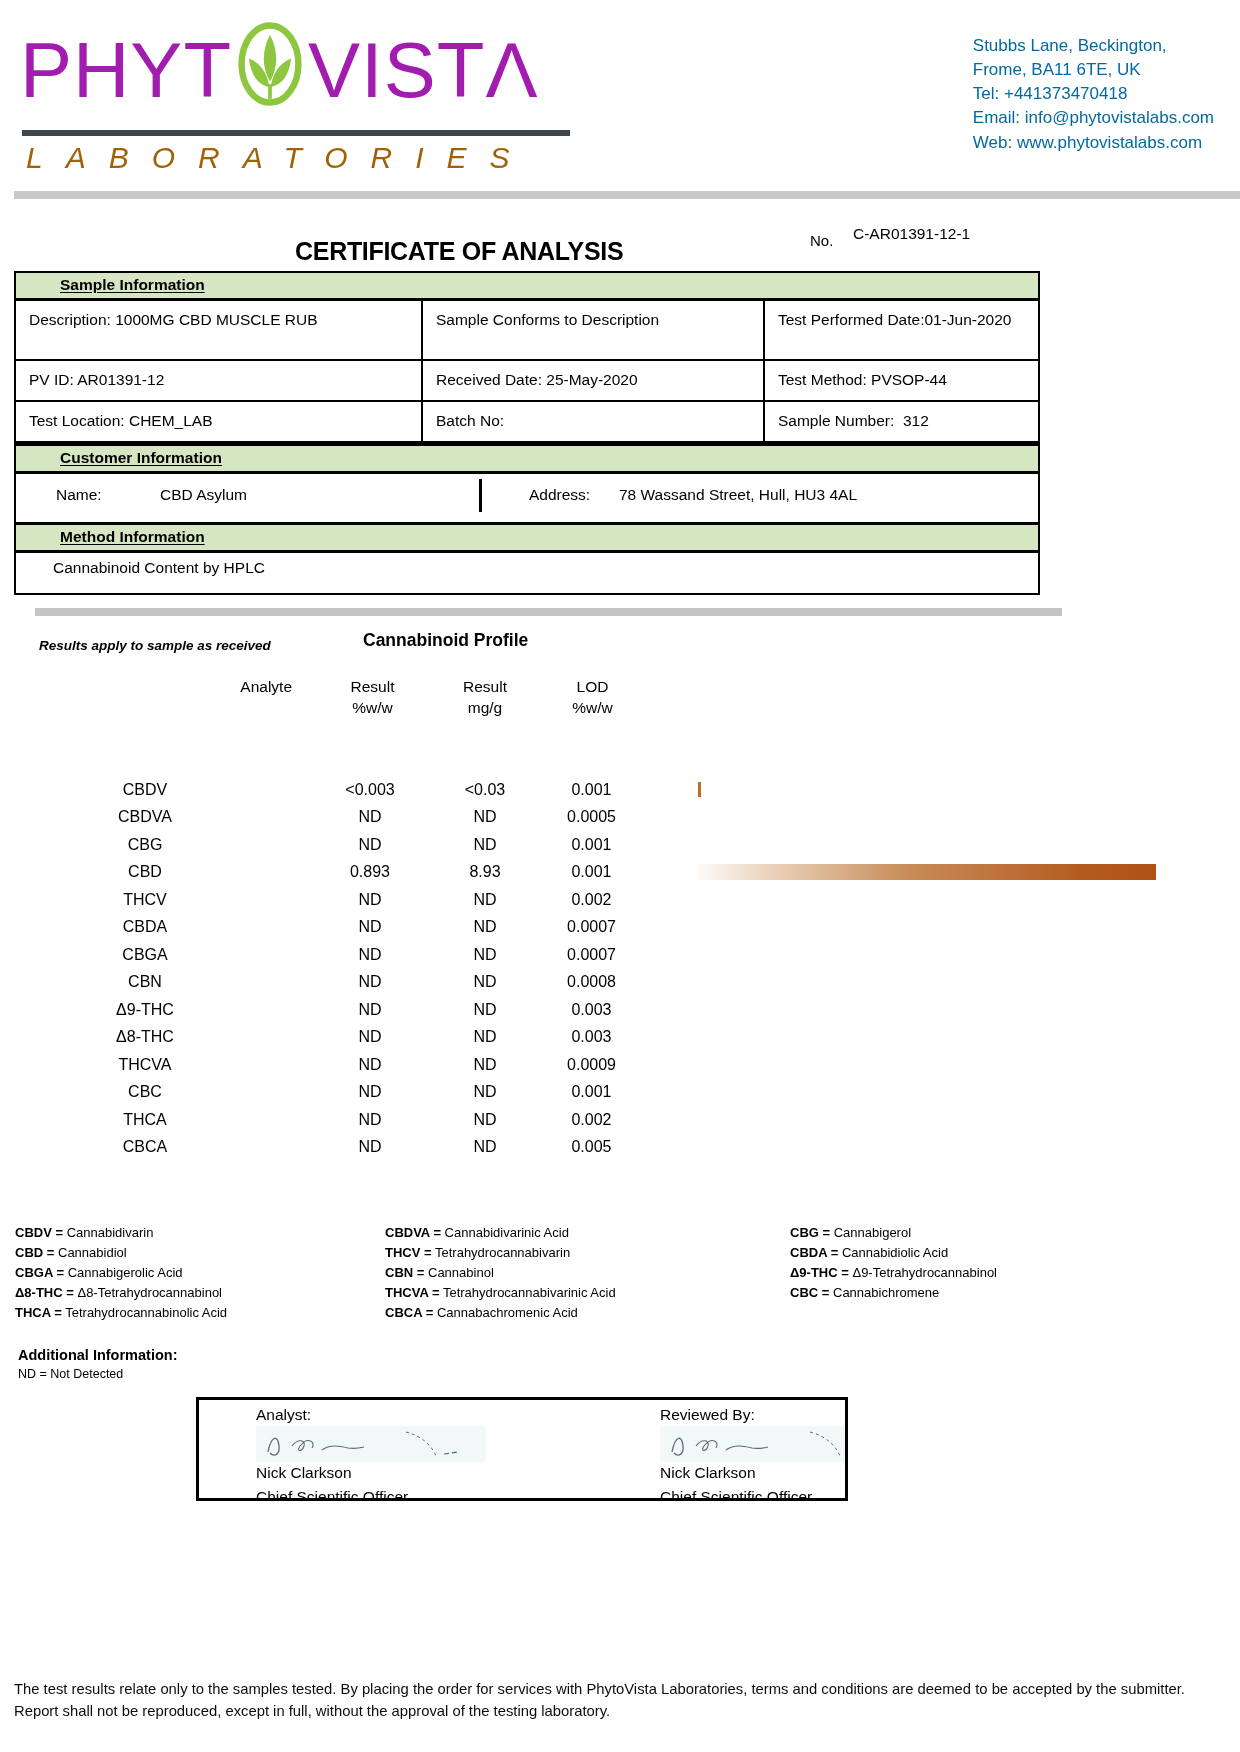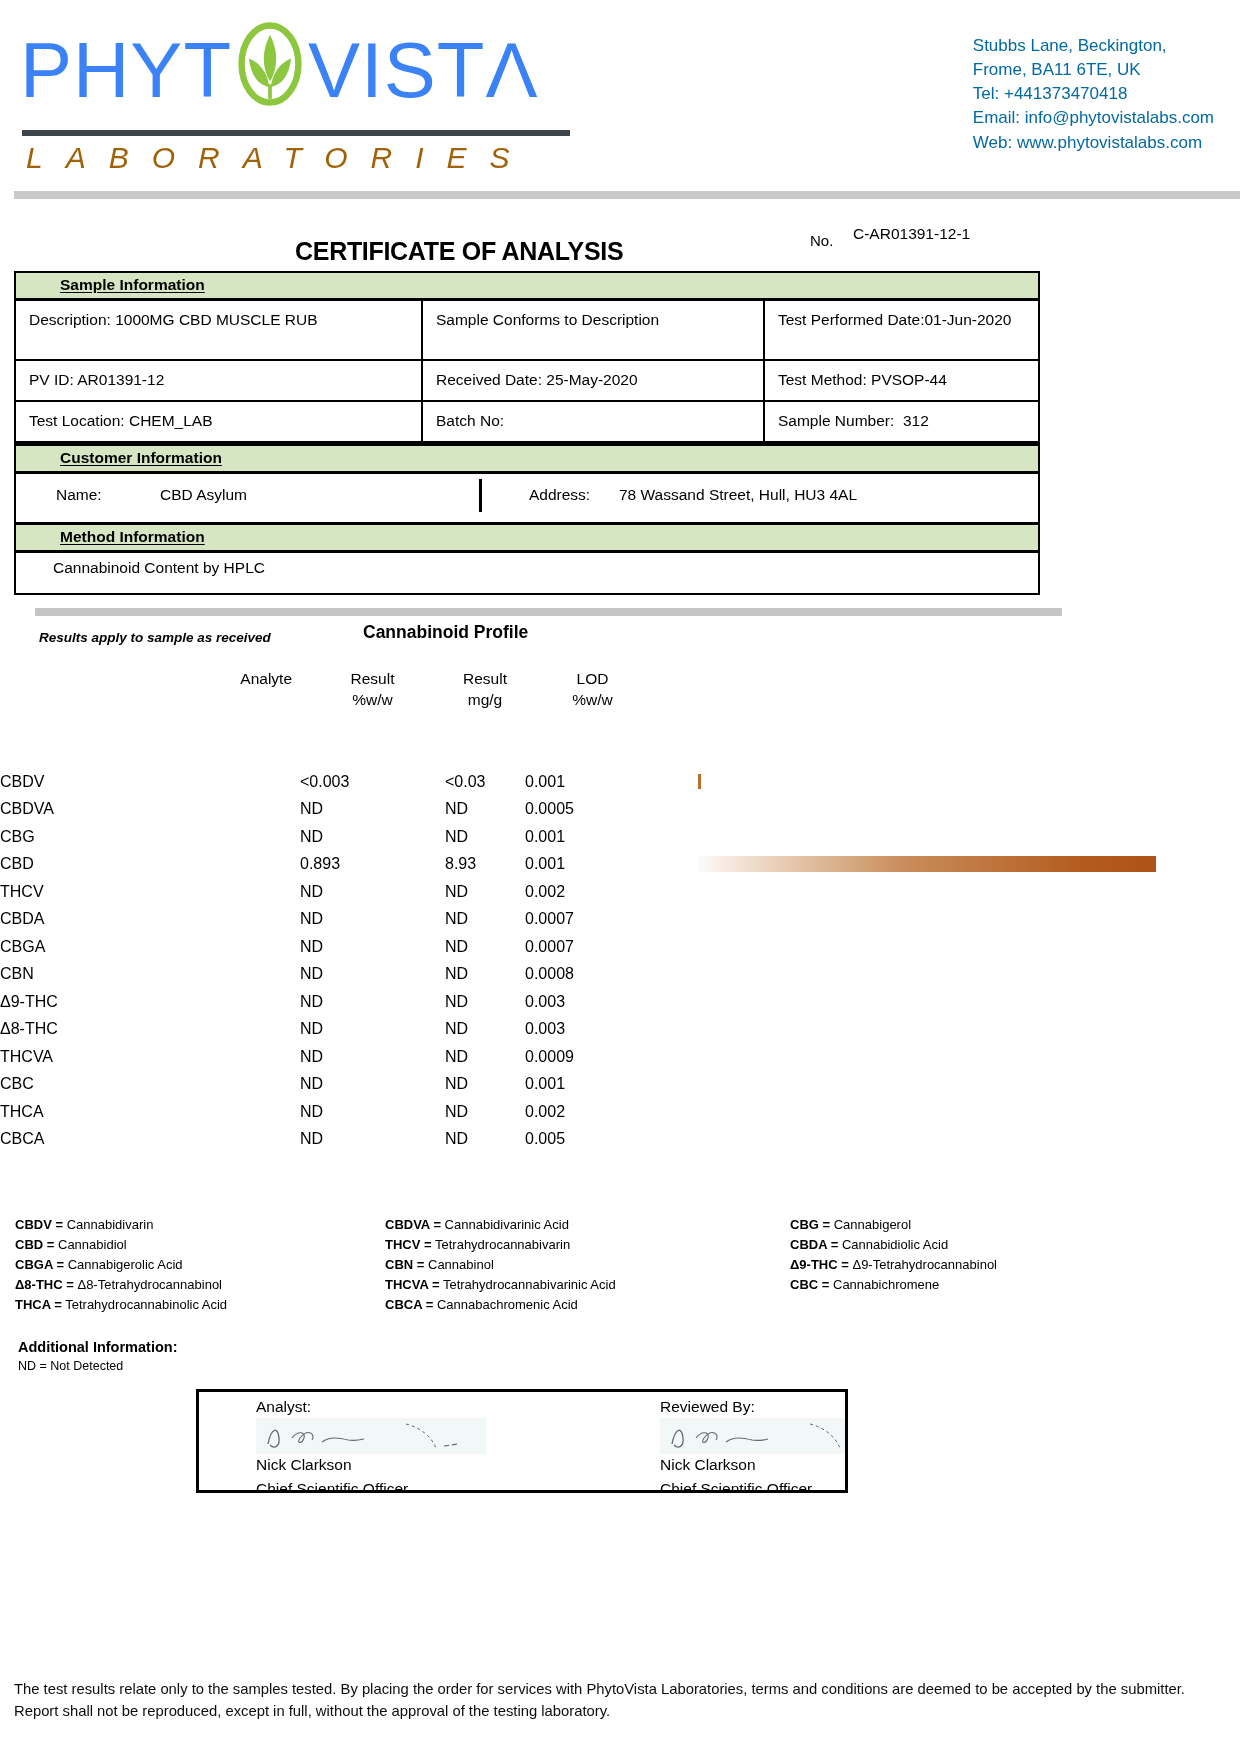--- a/index.html
+++ b/index.html
@@ -8,21 +8,21 @@
     position:relative; width:1240px; height:1752px; margin:0 auto;
     background:#ffffff; overflow:hidden; color:#000;
     font-family:"Liberation Sans","DejaVu Sans",sans-serif;
     font-size:15.5px;
   }
 
   
   .header { display:flex; justify-content:space-between; padding:20px 26px 0 20px; }
   .logo-block { width:560px; }
   .logo-word {
-    display:flex; align-items:center; color:#3b82f6;
+    display:flex; align-items:center; color:#a21caf;
     font-size:78px; line-height:1; font-weight:400; letter-spacing:1px; white-space:nowrap;
   }
   .logo-word .leaf-o { margin:0 3px; }
   .logo-rule { height:6px; background:#3e464d; width:548px; margin:10px 0 5px 2px; }
   .logo-sub {
     font-size:30px; color:#a16207; letter-spacing:23px; white-space:nowrap;
     padding-left:6px; font-weight:400;font-style:italic;
   }
   .contact { text-align:left; font-size:17px; line-height:1.42; padding-top:14px; color:#0369a1; }
 
@@ -52,31 +52,31 @@
   .cust-grid { display:grid; grid-template-columns:463px 1fr; }
   .cust-cell { position:relative; padding:12px 10px 18px 40px; font-size:15.5px; }
   .cust-cell .v-div { position:absolute; left:0; top:5px; bottom:10px; width:3px; background:#000; }
   .cust-label { display:inline-block; width:104px; }
   .cust-label.addr { width:100px; padding-left:10px; }
   .method-text { padding:6px 10px 16px 37px; font-size:15.5px; }
 
   .gray-bar-2 { height:8px; background:#c5c5c5; margin:13px 0 0 35px; width:1027px; }
 
   
-  .profile-head-row { position:relative; height:40px; }
+  .profile-head-row { position:relative; height:40px; margin-top:8px; }
   .sample-note { position:absolute; left:39px; top:14px; font-size:13.5px; font-weight:bold; font-style:italic; }
   .profile-title { position:absolute; left:363px; top:6px; font-size:17.5px; font-weight:bold; }
 
   .p-table { margin-left:0; }
   .p-grid { display:grid; grid-template-columns:300px 145px 80px 135px 1fr; }
   .p-hcell { text-align:right; font-size:15.5px; line-height:21px; padding-right:8px; }
   .p-hcell.c2 { text-align:center; padding-right:0; }
   .p-head { margin-top:12px; }
   .p-rows { margin-top:58px; }
-  .p-cell { text-align:left; font-size:16px; line-height:27.5px; height:27.5px; }
+  .p-cell { text-align:center; font-size:16px; line-height:27.5px; height:27.5px; }
   .p-cell.a { padding-right:10px; }
   .p-cell.p { padding-right:5px; }
   .p-cell.m { padding-right:0; }
   .p-cell.l { padding-right:2px; }
   .bar-cell { display:flex; align-items:center; padding-left:38px; height:27.5px; }
   .bar-tick { width:3px; height:15px; background:#b96f28; }
   .bar-cbd {
     width:458px; height:16px;
     background:linear-gradient(to right,
       rgba(190,120,65,0.03) 0%, #e8cdb4 18%, #c88d5b 45%, #b35a1d 85%, #ad5315 100%);

